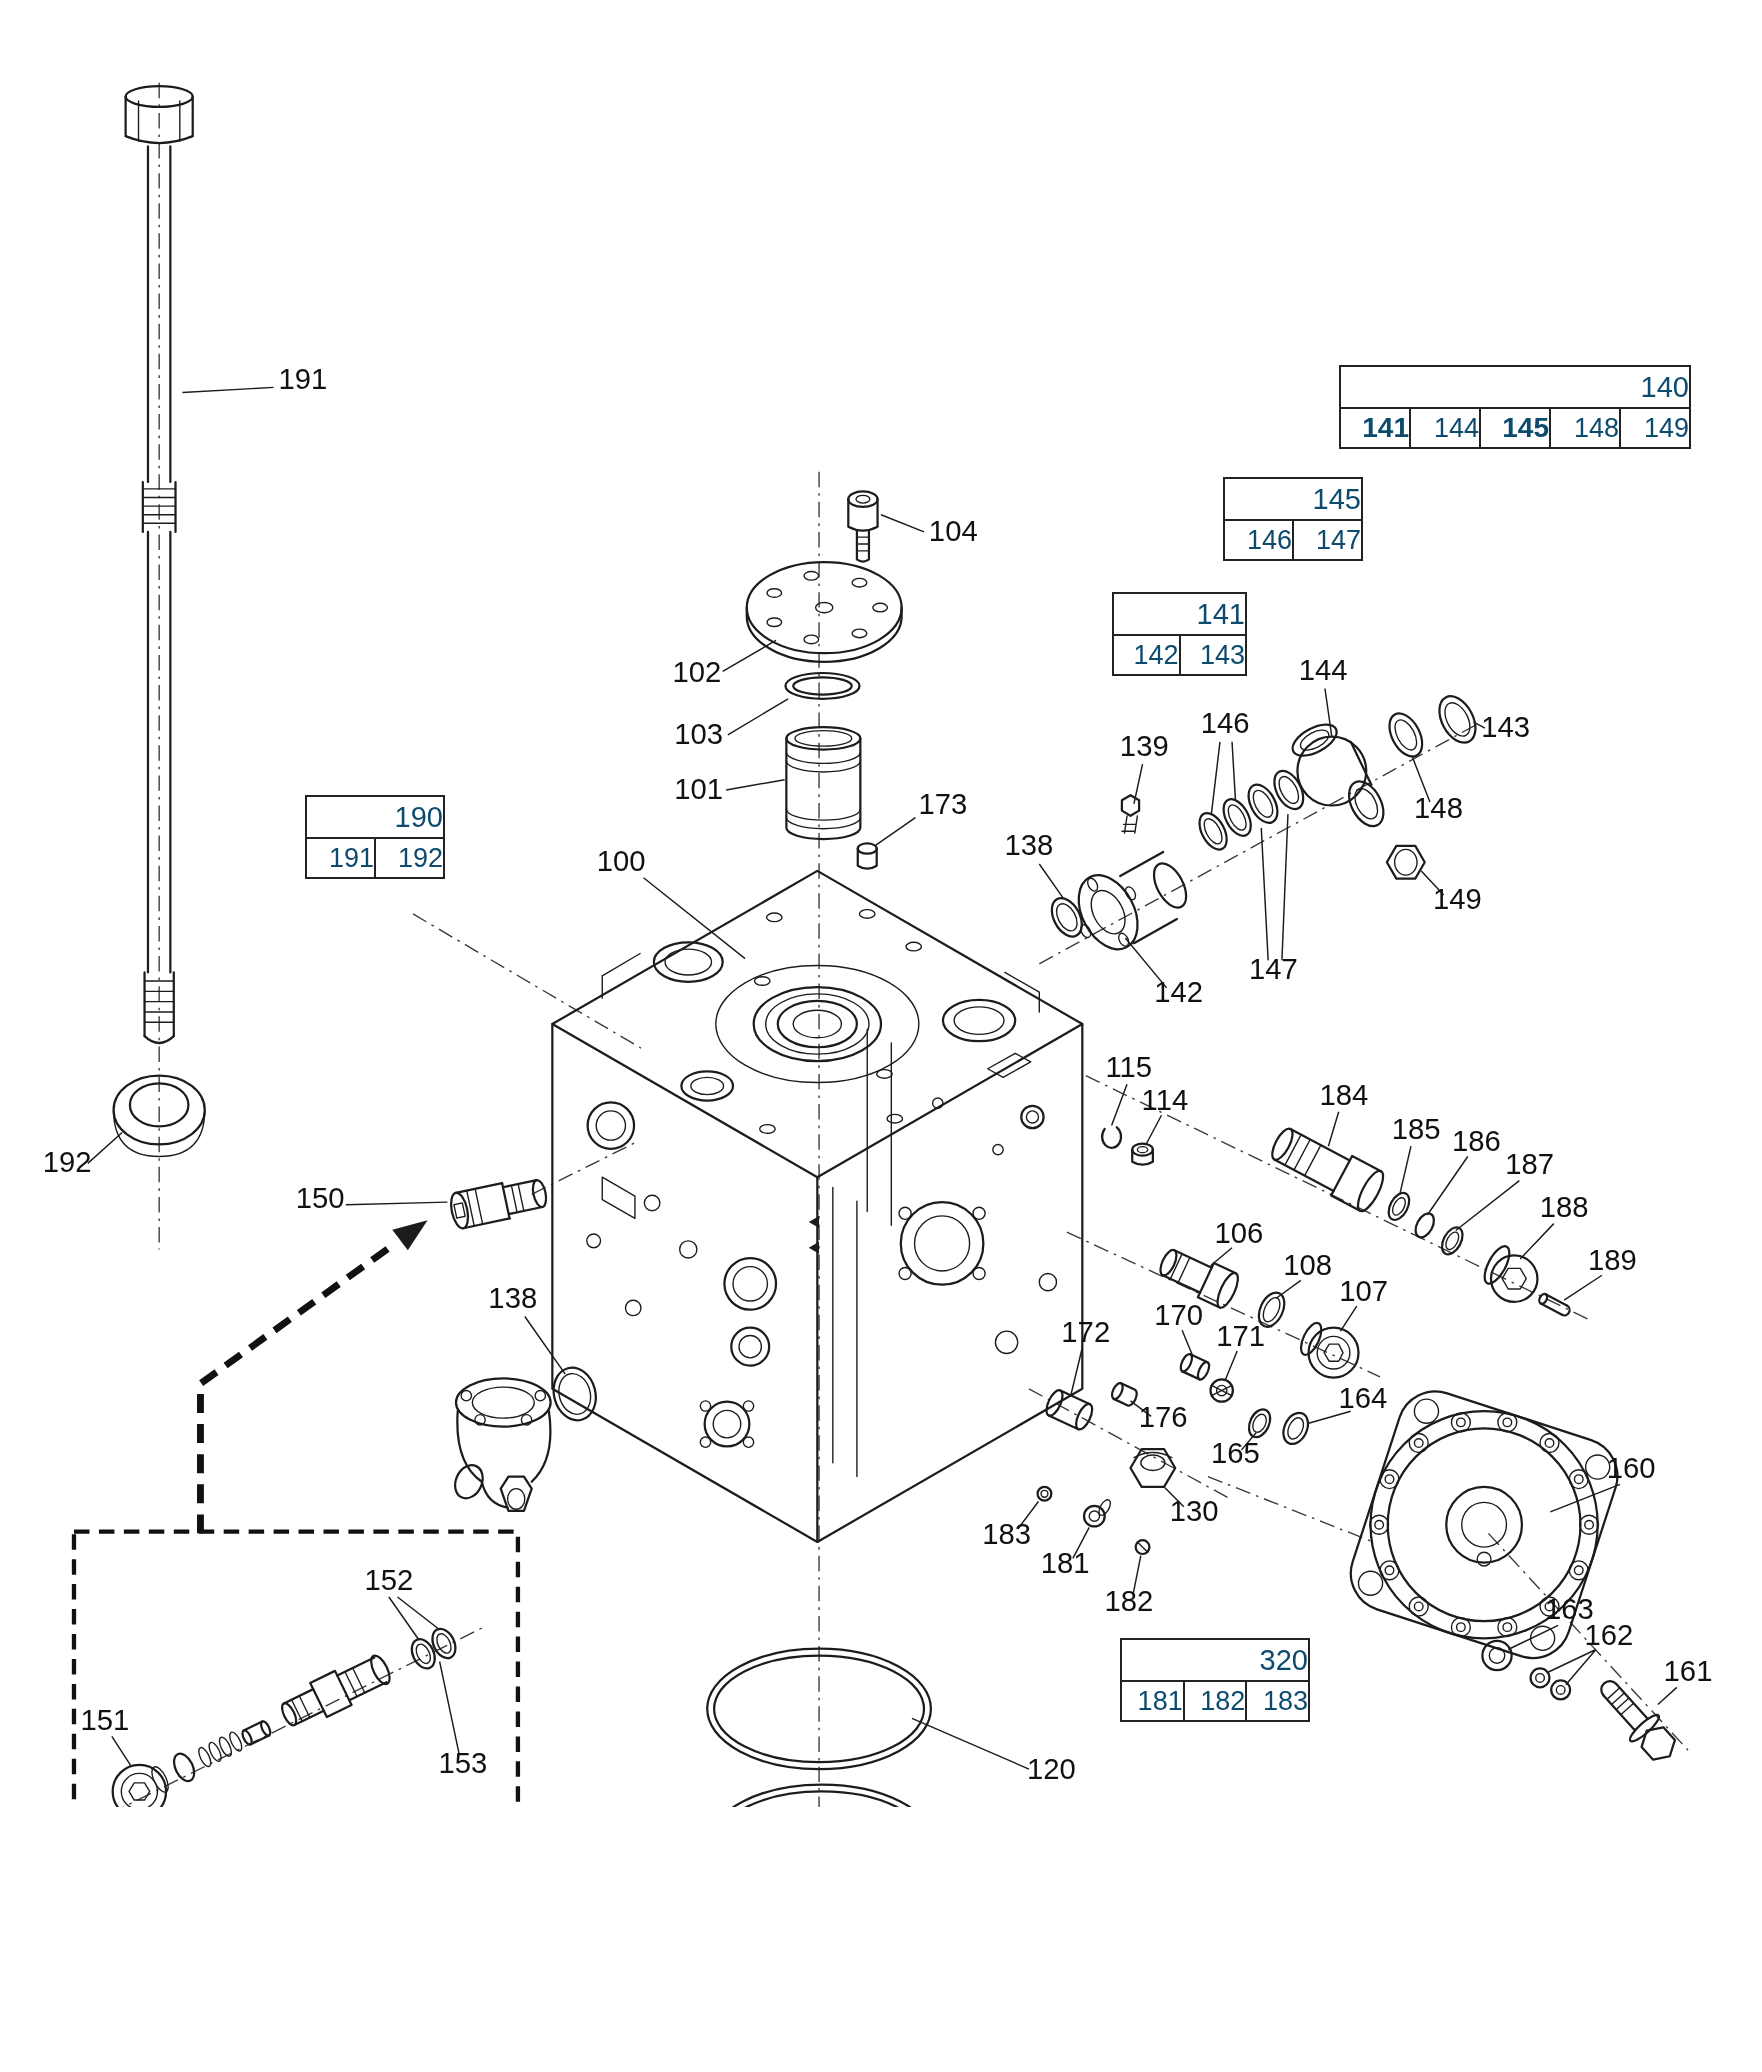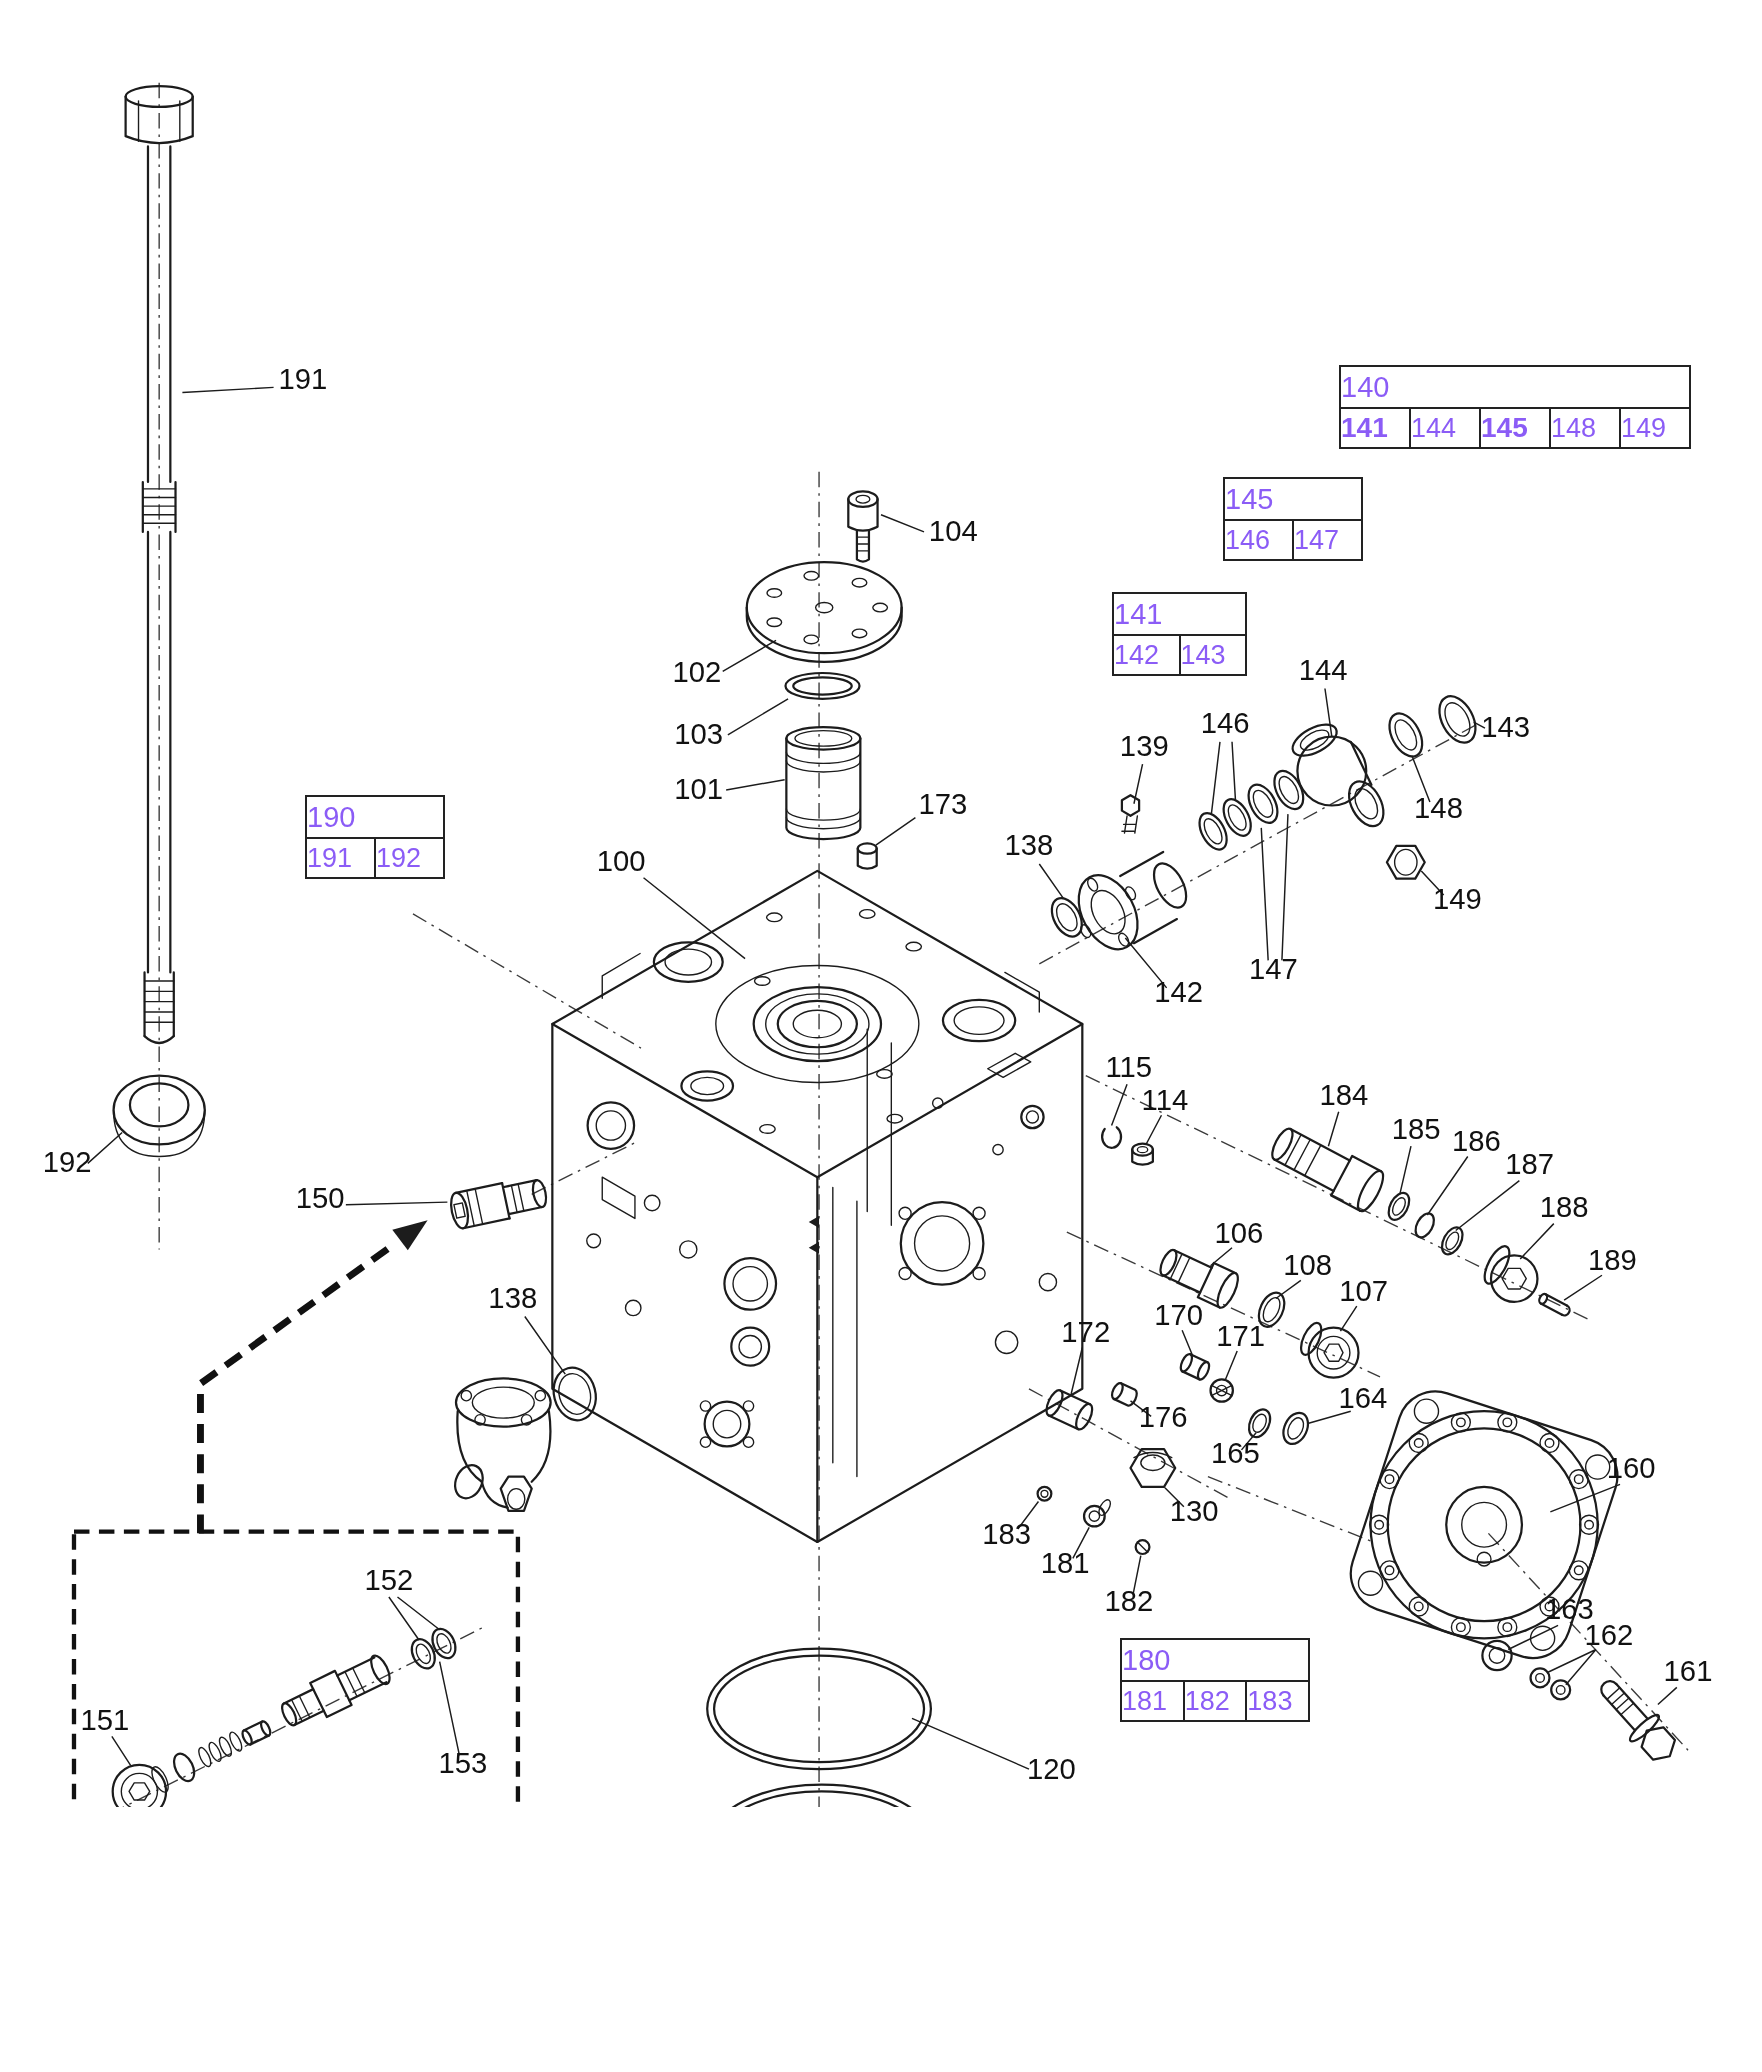--- a/index.html
+++ b/index.html
@@ -6,21 +6,21 @@
   .stage{position:relative;width:1762px;height:1807px;background:#fff;font-family:"Liberation Sans",sans-serif;overflow:hidden;}
   .stage svg{position:absolute;left:0;top:0;}
   .ln{fill:none;stroke:#1c1c1c;stroke-width:2.6;stroke-linecap:round;stroke-linejoin:round;}
   .ln2{fill:none;stroke:#1c1c1c;stroke-width:1.6;stroke-linecap:round;stroke-linejoin:round;}
   .lnf{fill:#1c1c1c;stroke:none;}
   .leader{fill:none;stroke:#1c1c1c;stroke-width:1.7;}
   .cline{fill:none;stroke:#3a3a3a;stroke-width:1.6;stroke-dasharray:18 7 3 7;}
   .dashbox{fill:none;stroke:#111;stroke-width:5;stroke-dasharray:18 11;}
   .thickdash{fill:none;stroke:#111;stroke-width:8;stroke-dasharray:22 13;}
   .callout{font-size:34px;fill:#111;text-anchor:middle;font-family:"Liberation Sans",sans-serif;}
-  .ref-table{position:absolute;border:2.2px solid #222;background:#fff;text-align:left;color:#8b5cf6;}
+  .ref-table{position:absolute;border:2.2px solid #222;background:#fff;text-align:right;color:#0c4a6e;}
   .ref-table .hdr{font-size:29px;line-height:40px;border-bottom:2.2px solid #222;}
   .ref-table .row{display:flex;}
   .ref-table .cell{flex:1;font-size:27px;line-height:38px;border-right:2.2px solid #222;}
   .ref-table .cell:last-child{border-right:none;}
   .ref-table .cell.b{font-weight:bold;font-size:28px;}
 </style>
 </head>
 <body>
 
 <div class="stage">
@@ -581,21 +581,21 @@
 
 <div class="ref-table" style="left:267px;top:795px;width:136px;margin-left:38px;">
   <div class="hdr">190</div>
   <div class="row">
     <div class="cell">191</div>
     <div class="cell">192</div>
   </div>
 </div>
 
 <div class="ref-table" style="left:1120px;top:1638px;width:186px;">
-  <div class="hdr">180</div>
+  <div class="hdr">320</div>
   <div class="row">
     <div class="cell">181</div>
     <div class="cell">182</div>
     <div class="cell">183</div>
   </div>
 </div>
 
 </div>
 
 

